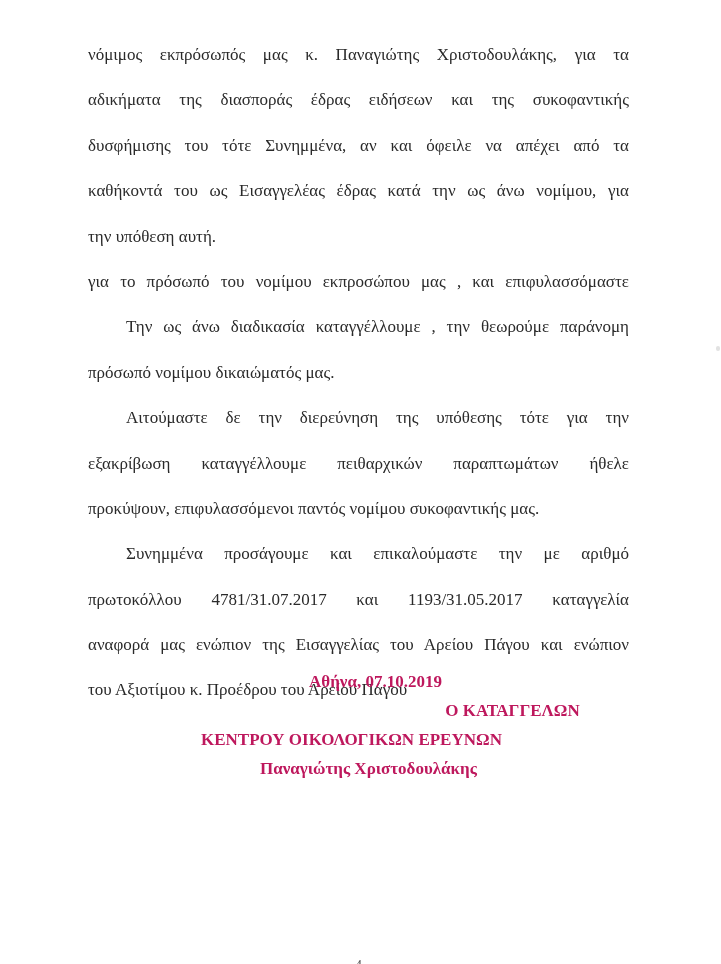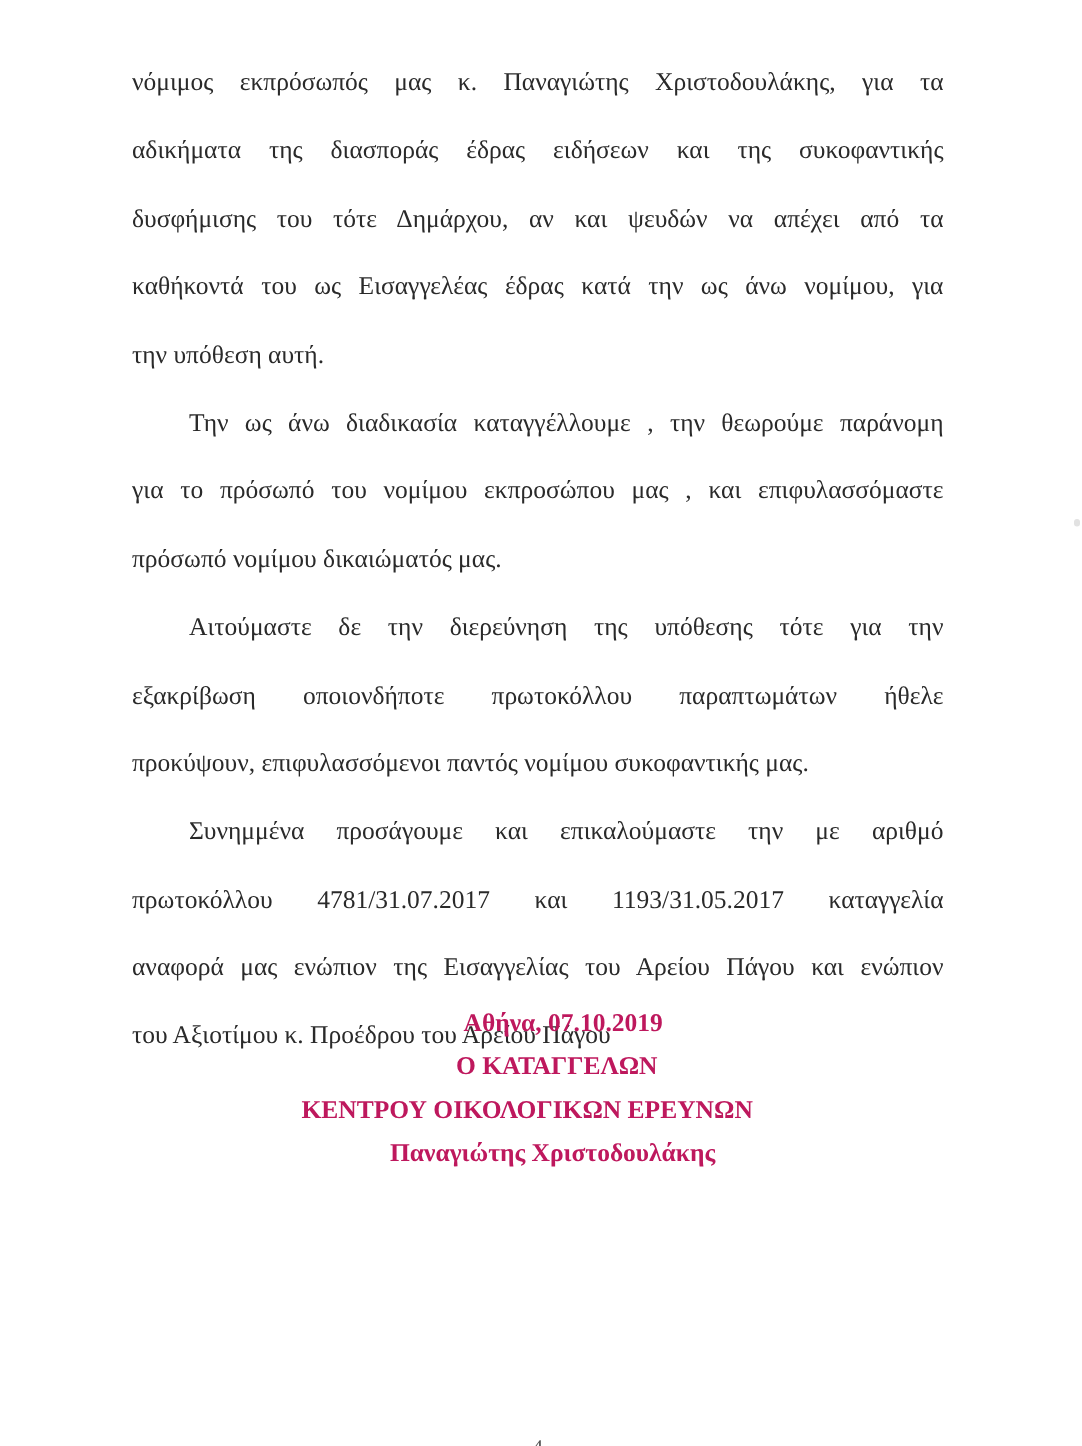--- a/index.html
+++ b/index.html
@@ -14,50 +14,50 @@
   }
   .line { display: block; text-align: justify; text-align-last: justify; white-space: nowrap; height: 45.4px; }
   .line.last { text-align-last: left; }
   .line.indent { padding-left: 38px; }
   .signature {
     position: absolute; left: 0; width: 721px; top: 655px;
     font-weight: bold; font-size: 17px; line-height: 29px; color: #be185d;
   }
   .sig-line { display: block; white-space: nowrap; position: relative; }
   .sig-date { padding-left: 309px; }
-  .sig-role { padding-left: 304px; }
+  .sig-role { padding-left: 304px; text-align: center; }
   .sig-org1 { padding-left: 167px; }
   .sig-org2 { padding-left: 201px; }
   .sig-name { padding-left: 260px; }
   .page-number {
     position: absolute; left: 355px; top: 946px; font-size: 14px; color: #555;
   }
   .bottom-rule {
     position: absolute; left: 0; top: 961px; width: 721px; height: 3px; background: #1a1a1a;
   }
   .scan-speck { position: absolute; left: 716px; top: 334px; width: 4px; height: 5px; background: #e2e2e2; border-radius: 2px; }
 </style>
 </head>
 <body>
 
 <div class="page">
   <div class="body-text">
 
     <span class="line">νόμιμος εκπρόσωπός μας κ. Παναγιώτης Χριστοδουλάκης,  για τα</span>
     <span class="line">αδικήματα της διασποράς έδρας ειδήσεων και της συκοφαντικής</span>
-    <span class="line">δυσφήμισης του τότε  Δημάρχου, αν και ψευδών να απέχει από τα</span>
+    <span class="line">δυσφήμισης του τότε  Συνημμένα, αν και όφειλε να απέχει από τα</span>
     <span class="line">καθήκοντά του ως Εισαγγελέας έδρας κατά  την ως άνω νομίμου, για</span>
     <span class="line last">την  υπόθεση αυτή.</span>
 
+    <span class="line">για το πρόσωπό του νομίμου εκπροσώπου μας , και επιφυλασσόμαστε</span>
     <span class="line indent">Την ως άνω διαδικασία καταγγέλλουμε , την θεωρούμε   παράνομη</span>
-    <span class="line">για το πρόσωπό του νομίμου εκπροσώπου μας , και επιφυλασσόμαστε</span>
     <span class="line last">πρόσωπό νομίμου δικαιώματός μας.</span>
 
     <span class="line indent">Αιτούμαστε δε την διερεύνηση της υπόθεσης τότε για την</span>
-    <span class="line">εξακρίβωση οποιονδήποτε πρωτοκόλλου παραπτωμάτων ήθελε</span>
+    <span class="line">εξακρίβωση καταγγέλλουμε πειθαρχικών παραπτωμάτων ήθελε</span>
     <span class="line last">προκύψουν, επιφυλασσόμενοι παντός νομίμου συκοφαντικής μας.</span>
 
     <span class="line indent">Συνημμένα προσάγουμε και επικαλούμαστε την με αριθμό</span>
     <span class="line">πρωτοκόλλου 4781/31.07.2017 και 1193/31.05.2017 καταγγελία</span>
     <span class="line">αναφορά μας ενώπιον της Εισαγγελίας του Αρείου Πάγου και  ενώπιον</span>
     <span class="line last">του Αξιοτίμου κ. Προέδρου του Αρείου Πάγου</span>
   </div>
 
   <div class="signature">
     <span class="sig-line sig-date">Αθήνα, 07.10.2019</span>

